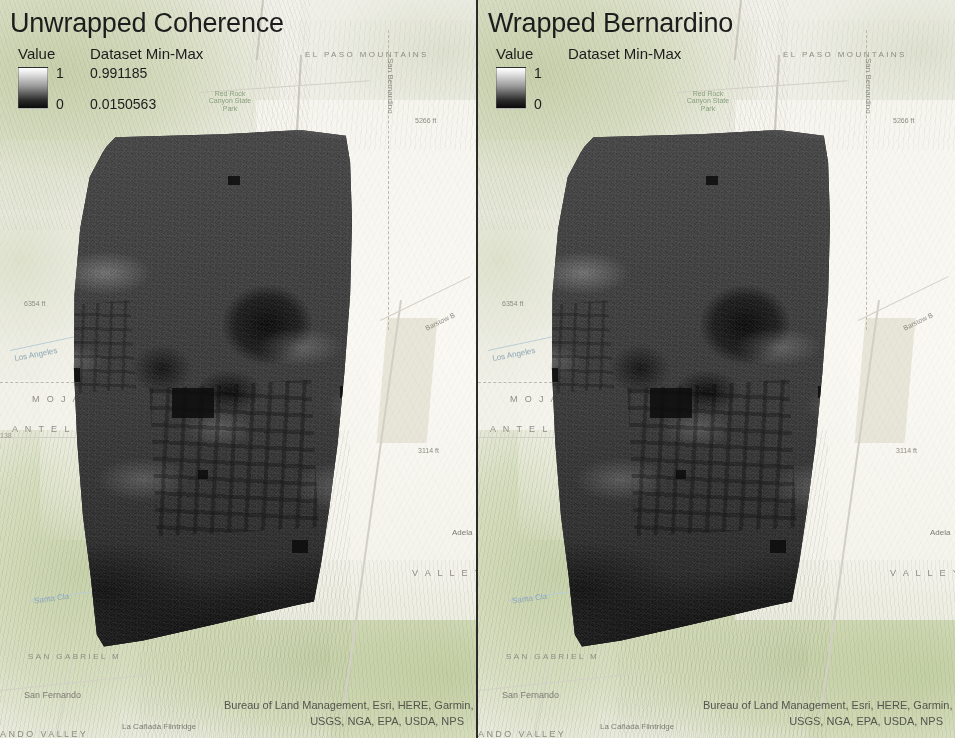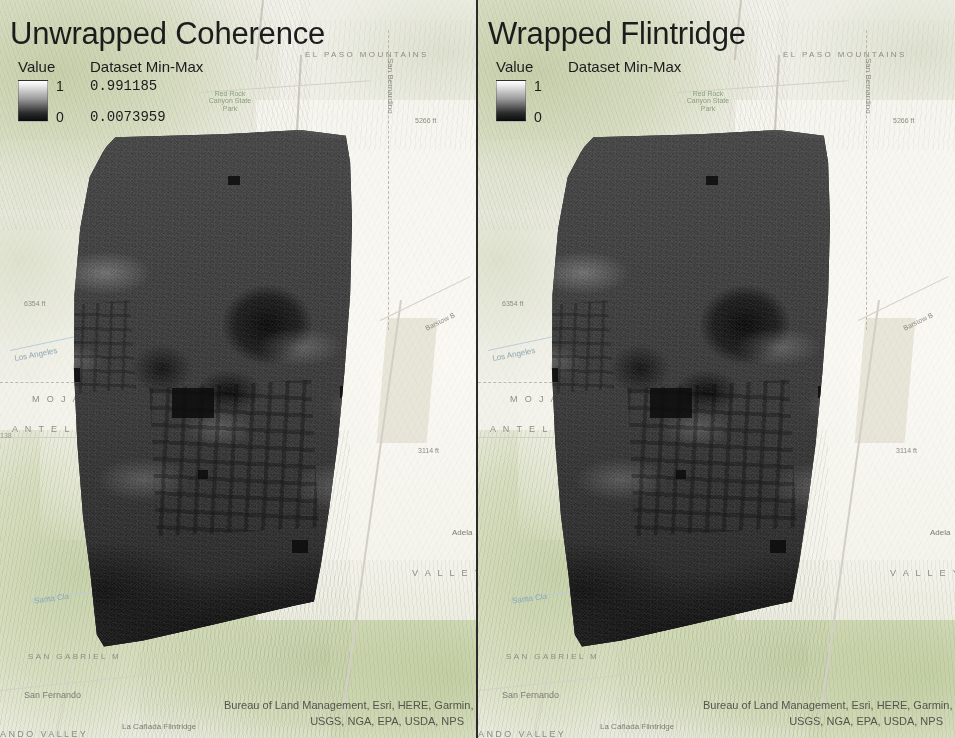--- a/index.html
+++ b/index.html
@@ -252,26 +252,26 @@
     opacity: 0.85;
   }
 
   
   .overlay {
     position: absolute;
     left: 10px; top: 8px;
     z-index: 10;
   }
   .panel-title {
-    font-size: 31px;
+    font-size: 27px;
     font-weight: 400;
     color: #1c1c1c;
     letter-spacing: -0.2px;
     line-height: 1.15;
-    margin: 8px 0 6px 0;
+    margin: 0 0 6px 0;
   }
   .legend {
     margin-left: 8px;
     position: relative;
   }
   .legend-head {
     display: flex;
     align-items: baseline;
     font-size: 15px;
     color: #1c1c1c;
@@ -302,21 +302,20 @@
     position: absolute;
     left: 8px;
   }
   .ramp-ticks .t-top { top: -2px; }
   .ramp-ticks .t-bot { bottom: -3px; }
   .ramp-vals {
     position: relative;
     font-size: 14px;
     color: #1c1c1c;
     width: 130px;
-    font-family: Liberation Mono, monospace;
   }
   .ramp-vals span {
     position: absolute;
     left: 0;
   }
   .ramp-vals .v-top { top: -2px; }
   .ramp-vals .v-bot { bottom: -3px; }
 
   
   .attribution {
@@ -414,21 +413,21 @@
           <div class="lh-minmax">Dataset Min-Max</div>
         </div>
         <div class="legend-body">
           <div class="ramp"></div>
           <div class="ramp-ticks">
             <span class="t-top">1</span>
             <span class="t-bot">0</span>
           </div>
           <div class="ramp-vals">
             <span class="v-top">0.991185</span>
-            <span class="v-bot">0.0073959</span>
+            <span class="v-bot">0.0150563</span>
           </div>
         </div>
       </div>
     </div>
 
     <div class="attribution">
       <div>Bureau of Land Management, Esri, HERE, Garmin,</div>
       <div>USGS, NGA, EPA, USDA, NPS</div>
     </div>
   </div>
@@ -495,21 +494,21 @@
         <div class="sar-blk" style="left:64px; top:368px; width:16px; height:14px;"></div>
         <div class="sar-blk" style="left:172px; top:388px; width:42px; height:30px;"></div>
         <div class="sar-blk" style="left:228px; top:176px; width:12px; height:9px;"></div>
         <div class="sar-blk" style="left:340px; top:386px; width:14px; height:12px;"></div>
         <div class="sar-blk" style="left:292px; top:540px; width:16px; height:13px;"></div>
         <div class="sar-blk" style="left:198px; top:470px; width:10px; height:9px;"></div>
       </div>
     </div>
 
     <div class="overlay">
-      <div class="panel-title">Wrapped Flintridge</div>
+      <div class="panel-title">Wrapped Bernardino</div>
       <div class="legend">
         <div class="legend-head">
           <div class="lh-value">Value</div>
           <div class="lh-minmax">Dataset Min-Max</div>
         </div>
         <div class="legend-body">
           <div class="ramp"></div>
           <div class="ramp-ticks">
             <span class="t-top">1</span>
             <span class="t-bot">0</span>

